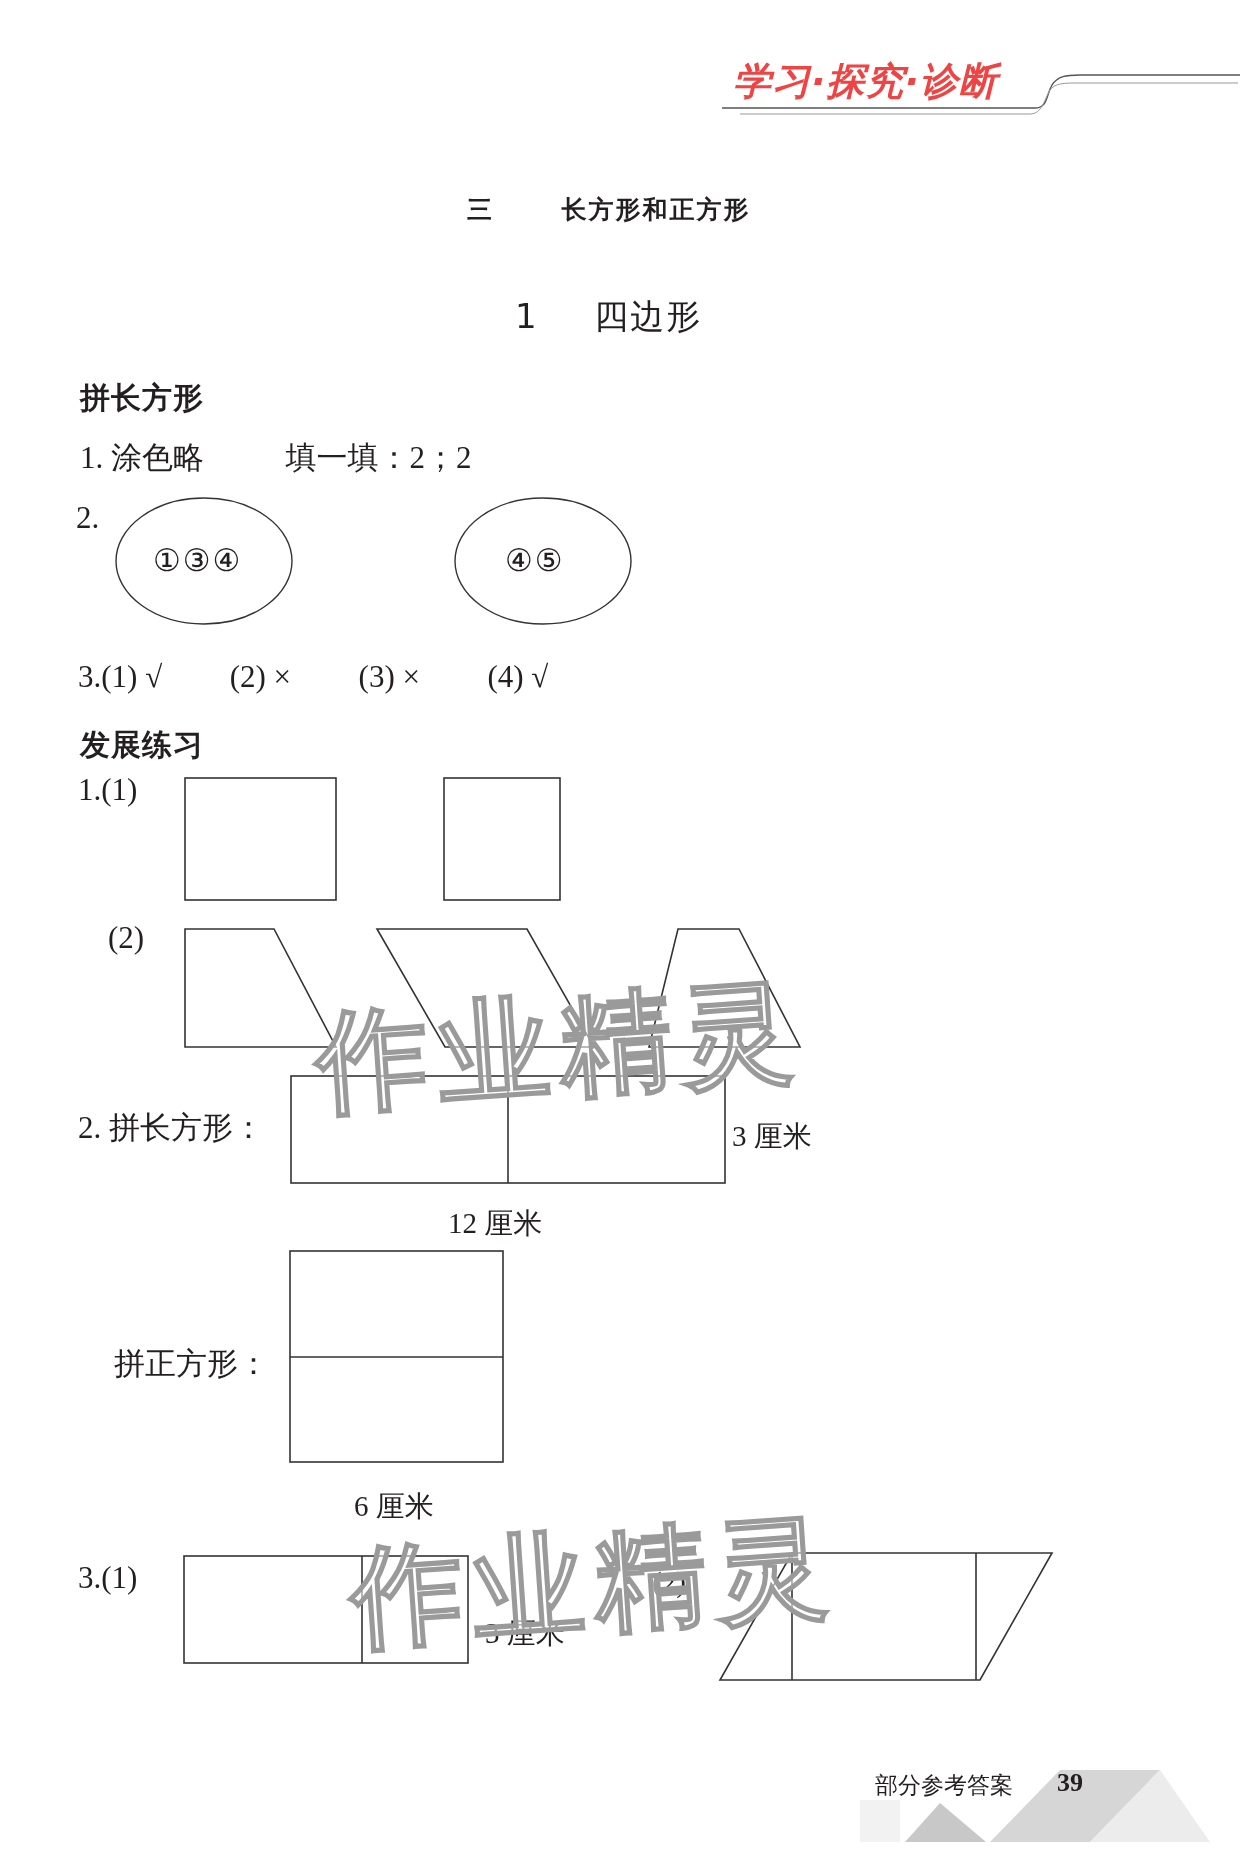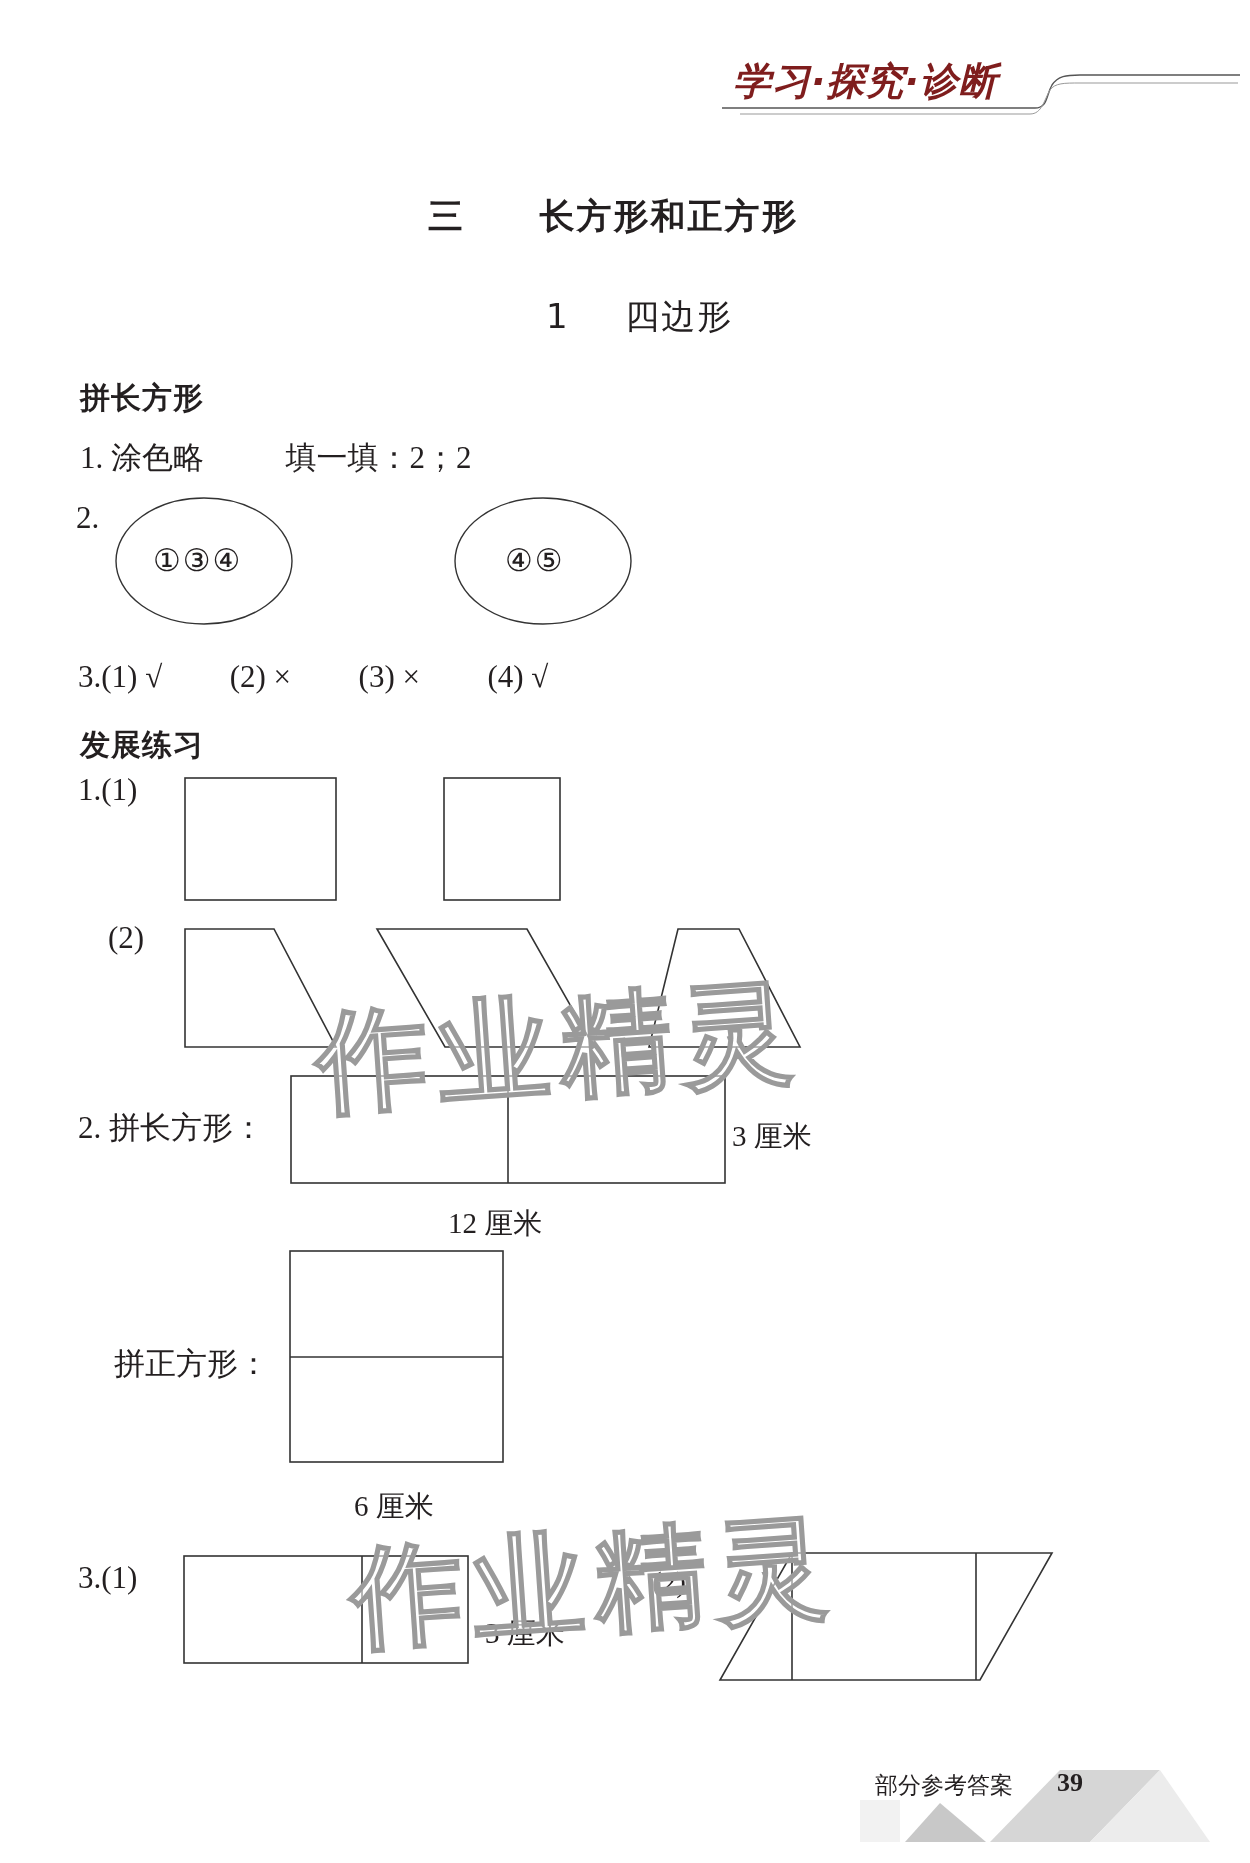--- a/index.html
+++ b/index.html
@@ -1,21 +1,21 @@
 <!DOCTYPE html>
 <html><head>
 <meta charset="utf-8">
 <style>
   html, body { margin: 0; padding: 0; background: #ffffff; }
   body { width: 1250px; height: 1863px; position: relative; overflow: hidden;
          font-family: "Liberation Serif", "DejaVu Serif", serif; color: #231f20; }
   .abs { position: absolute; white-space: nowrap; }
   .sans { font-family: "DejaVu Sans", "Liberation Sans", sans-serif; }
-  .header-title { font-style: italic; font-weight: bold; font-size: 38px; letter-spacing: 1px; color: #7f1d1d; }
-  .chapter-title { font-weight: bold; font-size: 35px; letter-spacing: 2px; }
+  .header-title { font-style: italic; font-weight: bold; font-size: 38px; letter-spacing: 1px; color: #ef4444; }
+  .chapter-title { font-weight: bold; font-size: 25px; letter-spacing: 2px; margin-left: 39px; }
   .section-title { font-size: 34px; letter-spacing: 2px; }
   .subhead { font-weight: bold; font-size: 30px; letter-spacing: 1px; }
   .body-text { font-size: 31px; }
   .small-text { font-size: 29px; margin-top: 9px; }
   .footer-label { font-size: 23px; }
   .page-num { font-weight: bold; font-size: 26px; text-align: right; }
   svg.layer { position: absolute; left: 0; top: 0; }
   .wm { font-family: "DejaVu Sans", sans-serif; font-weight: bold; font-size: 112px;
         fill: #ffffff; stroke: #9a9a9a; stroke-width: 1.6; fill-opacity: 0.55; }
 </style>
@@ -61,21 +61,21 @@
 </svg>
 
 <div class="abs sans header-title" style="left:733px; top:56px;">学习·探究·诊断</div>
 
 <div class="abs sans chapter-title" style="left:428px; top:193px;">
   <span>三</span>
   <span style="display:inline-block; width:46px;"></span>
   <span>长方形和正方形</span>
 </div>
 
-<div class="abs sans section-title" style="left:515px; top:294px;margin-left:31px;">
+<div class="abs sans section-title" style="left:515px; top:294px;">
   <span>1</span>
   <span style="display:inline-block; width:30px;"></span>
   <span>四边形</span>
 </div>
 
 <div class="abs sans subhead" style="left:80px; top:378px;">拼长方形</div>
 
 <div class="abs body-text" style="left:80px; top:437px;">
   <span>1.</span>
   <span>涂色略</span>

